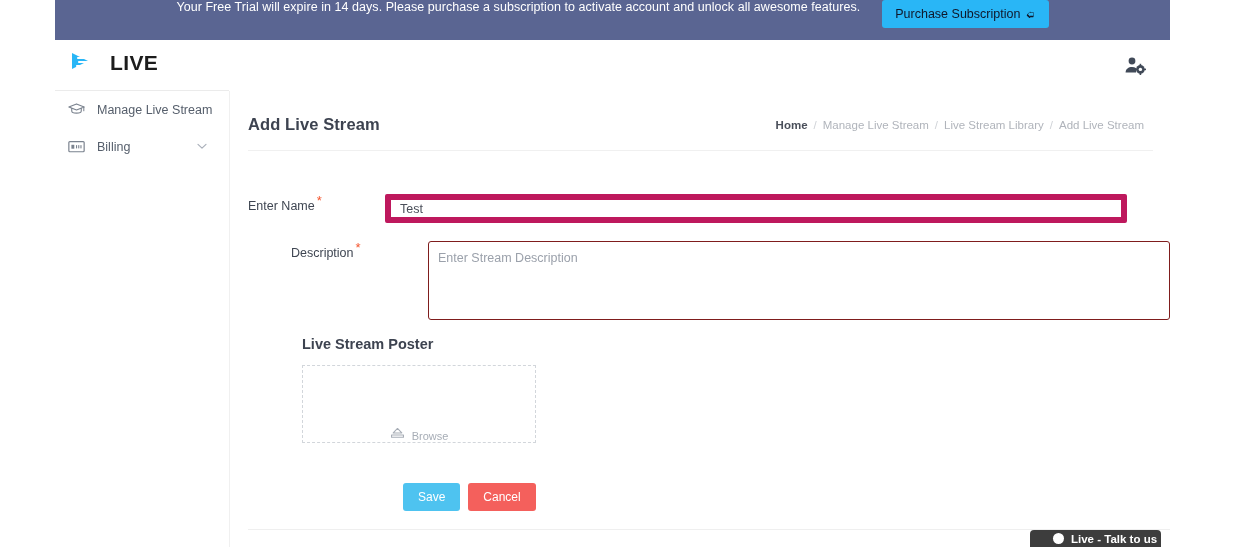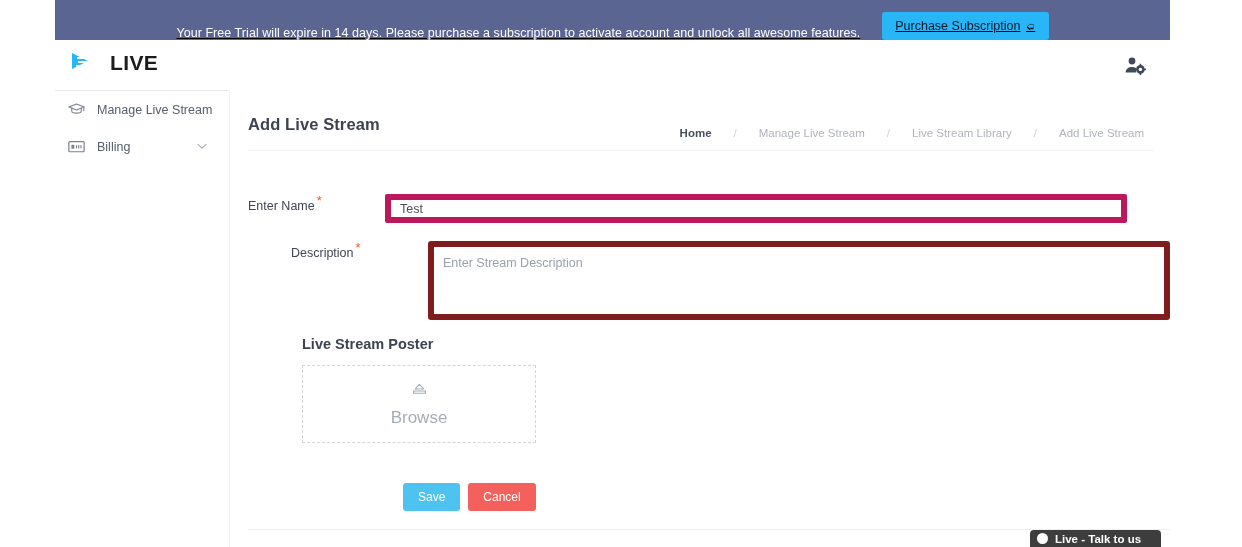--- a/index.html
+++ b/index.html
@@ -18,24 +18,23 @@
 
   
   .trial-banner {
     position: absolute;
     left: 55px;
     top: 0;
     width: 1115px;
     height: 40px;
     background: #5a6592;
     display: flex;
-    align-items: flex-end;
+    align-items: flex-start;
     justify-content: center;
     gap: 22px;
-    text-decoration: underline;
   }
   .trial-text {
     color: #ffffff;
     font-size: 12.5px;
     letter-spacing: 0.05px;
     white-space: nowrap;
   }
   .purchase-btn {
     background: #29b6f6;
     color: #0f172a;
@@ -170,25 +169,25 @@
     left: 18px;
     top: 24px;
     font-size: 16.5px;
     color: #3d4350;
     font-weight: bold;
     letter-spacing: 0.1px;
   }
   .breadcrumb {
     position: absolute;
     right: 26px;
-    top: 36px;
+    top: 28px;
     font-size: 11.5px;
     display: flex;
     align-items: center;
-    gap: 22px;
+    gap: 6px;
     white-space: nowrap;
   }
   .crumb {
     color: #b0b4bb;
   }
   .crumb.active {
     color: #4a4f5a;
     font-weight: bold;
     cursor: pointer;
   }
@@ -245,21 +244,21 @@
     font-size: 12.5px;
     color: #4a4f5a;
     outline: none;
     font-family: "Liberation Sans", sans-serif;
     background: #ffffff;
   }
   .text-area {
     width: 100%;
     box-sizing: border-box;
     height: 79px;
-    border: 6px solid #7f1d1d;
+    border: 1px solid #7f1d1d;
     border-radius: 3px;
     padding: 9px 9px;
     font-size: 12.5px;
     color: #4a4f5a;
     outline: none;
     resize: none;
     font-family: "Liberation Sans", sans-serif;
     background: #ffffff;
   }
   .text-area::placeholder, .text-input::placeholder {
@@ -277,28 +276,27 @@
     font-size: 14.5px;
     font-weight: bold;
     color: #3d4350;
     margin-bottom: 13px;
   }
   .dropzone {
     width: 232px;
     height: 76px;
     border: 1px dashed #d2d6db;
     display: flex;
-    align-items: center;
+    align-items: flex-end;
     justify-content: center;
     gap: 7px;
     color: #a7adb6;
-    font-size: 17px;
-    cursor: pointer;
-    background: #ffffff;
-    flex-direction: column;
+    font-size: 11px;
+    cursor: pointer;
+    background: #ffffff;
   }
 
   .btn-row {
     margin-top: 40px;
     margin-left: 173px;
     display: flex;
     gap: 8px;
   }
   .btn {
     border: none;
@@ -326,21 +324,21 @@
     position: absolute;
     left: 1030px;
     top: 530px;
     width: 131px;
     height: 17px;
     background: #3d3d3d;
     border-radius: 4px 4px 0 0;
     display: flex;
     align-items: center;
     gap: 7px;
-    padding: 0 7px;
+    padding: 0 23px;
     box-sizing: border-box;
     cursor: pointer;
     overflow: hidden;
   }
   .chat-dot {
     width: 11px;
     height: 11px;
     border-radius: 50%;
     background: #ffffff;
     flex: none;

